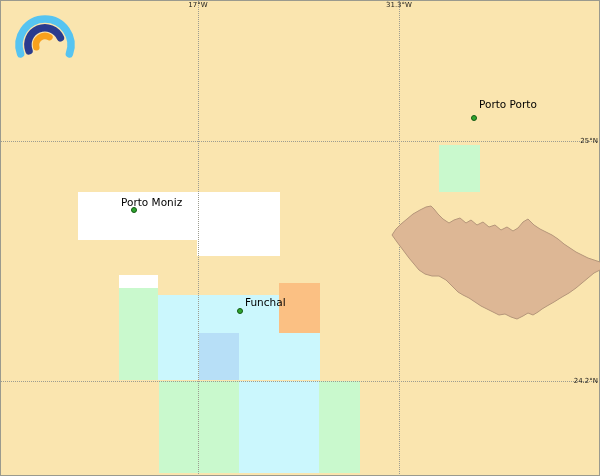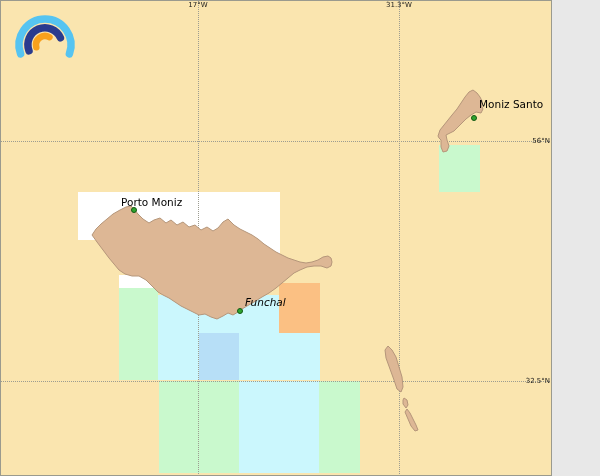--- a/index.html
+++ b/index.html
@@ -1,17 +1,17 @@
 <!DOCTYPE html>
 <html><head>
 <meta charset="utf-8">
 <style>
   html,body{margin:0;padding:0;background:#e8e8e8;font-family:"DejaVu Sans",sans-serif;}
-  #stage{position:relative;width:552px;height:476px;overflow:hidden;
-         box-shadow:inset 0 0 0 1px #9a9a8e;}
+  #stage{position:relative;width:600px;height:476px;overflow:hidden;
+         box-shadow:inset 0 0 0 1px #9a9a8e;text-align:center;}
   .tile{position:absolute;}
   .vline{position:absolute;top:0;bottom:0;width:0;border-left:1px dotted #9c9c91;}
   .hline{position:absolute;left:0;right:0;height:0;border-top:1px dotted #9c9c91;}
   .grid-label{position:absolute;font-size:7px;line-height:8px;color:#1a1a1a;white-space:nowrap;}
   .islands-svg,.logo-svg{position:absolute;pointer-events:none;}
   .place{position:absolute;left:0;top:0;width:0;height:0;}
   .place-dot{position:absolute;width:4px;height:4px;border-radius:50%;}
   .place-label{position:absolute;font-size:10.5px;line-height:12px;color:#000;white-space:nowrap;}
   .z-tiles{z-index:1}.z-grid{z-index:2}.z-isl{z-index:3}.z-lab{z-index:4}.z-logo{z-index:5}
 </style>
@@ -28,40 +28,40 @@
     <div class="tile z-tiles" style="left: 199px; top: 333px; width: 40px; height: 47px; background: rgb(183, 223, 247);"></div>
     <div class="tile z-tiles" style="left: 159px; top: 381px; width: 80px; height: 92px; background: rgb(201, 249, 205);"></div>
     <div class="tile z-tiles" style="left: 239px; top: 381px; width: 80px; height: 92px; background: rgb(203, 247, 253);"></div>
     <div class="tile z-tiles" style="left: 319px; top: 381px; width: 41px; height: 92px; background: rgb(201, 249, 205);"></div>
     <div class="tile z-tiles" style="left: 439px; top: 145px; width: 41px; height: 47px; background: rgb(201, 249, 205);"></div>
     <div class="vline z-grid" style="left: 198px; border-left-color: rgb(156, 156, 145);"></div>
     <div class="grid-label z-lab" style="left: 198px; top: 1px; transform: translateX(-50%); color: rgb(26, 26, 26);">17°W</div>
     <div class="vline z-grid" style="left: 399px; border-left-color: rgb(156, 156, 145);"></div>
     <div class="grid-label z-lab" style="left: 399px; top: 1px; transform: translateX(-50%); color: rgb(26, 26, 26);">31.3°W</div>
     <div class="hline z-grid" style="top: 141px; border-top-color: rgb(156, 156, 145);"></div>
-    <div class="grid-label z-lab" style="right: 2px; top: 137px; color: rgb(26, 26, 26);">56°N</div>
+    <div class="grid-label z-lab" style="right: 2px; top: 137px; color: rgb(26, 26, 26);">25°N</div>
     <div class="hline z-grid" style="top: 381px; border-top-color: rgb(156, 156, 145);"></div>
-    <div class="grid-label z-lab" style="right: 2px; top: 377px; color: rgb(26, 26, 26);">32.5°N</div>
+    <div class="grid-label z-lab" style="right: 2px; top: 377px; color: rgb(26, 26, 26);">24.2°N</div>
     <svg width="600" height="476" viewBox="0 0 600 476" class="islands-svg z-isl">
       <polygon points="92,235 96,229 101,224 107,219 113,214 120,210 126,207 131,206 134,209 138,214 143,219 149,223 154,220 160,218 166,223 171,220 177,225 183,222 189,227 195,225 201,230 207,227 213,231 218,228 223,222 228,219 234,225 240,229 246,232 252,235 258,239 264,244 270,248 276,252 282,255 288,258 294,260 300,262 306,263 312,262 318,260 323,257 328,256 331,258 332,262 331,266 327,268 321,266 314,266 307,267 300,270 294,273 288,278 282,283 276,288 269,293 262,297 254,302 247,306 242,309 238,312 233,315 228,313 223,316 217,319 211,317 205,314 199,315 193,312 187,309 181,306 175,302 169,298 163,295 158,292 152,286 146,280 139,276 132,276 125,274 119,270 114,264 109,258 103,250 97,242" fill="#DDB795" stroke="#B5967A" stroke-width="1" stroke-linejoin="round"></polygon>
       <polygon points="438,136 440,130 444,125 448,120 452,115 457,109 461,103 465,97 469,92 473,90 477,93 480,97 482,101 481,105 483,109 481,113 476,112 471,115 466,119 462,123 458,127 454,131 450,133 446,135 447,140 449,146 447,151 443,152 441,147 441,140 439,138" fill="#DDB795" stroke="#B5967A" stroke-width="1" stroke-linejoin="round"></polygon>
       <polygon points="388,346 392,350 396,357 399,367 402,377 403,387 401,392 397,389 394,380 390,369 386,358 385,350" fill="#DDB795" stroke="#B5967A" stroke-width="1" stroke-linejoin="round"></polygon>
       <polygon points="404,398 407,400 408,405 406,408 403,404 403,400" fill="#DDB795" stroke="#B5967A" stroke-width="1" stroke-linejoin="round"></polygon>
       <polygon points="407,409 410,413 413,419 416,425 418,430 415,431 411,426 408,419 405,412" fill="#DDB795" stroke="#B5967A" stroke-width="1" stroke-linejoin="round"></polygon>
     </svg>
     <div class="place z-lab">
       <div class="place-dot" style="left: 131px; top: 207px; background: rgb(47, 165, 47); border: 1px solid rgb(19, 88, 19);"></div>
       <div class="place-label" style="left: 121px; top: 196px;">Porto Moniz</div>
     </div>
     <div class="place z-lab">
       <div class="place-dot" style="left: 237px; top: 308px; background: rgb(47, 165, 47); border: 1px solid rgb(19, 88, 19);"></div>
-      <div class="place-label" style="left: 245px; top: 296px; font-style: italic;">Funchal</div>
+      <div class="place-label" style="left: 245px; top: 296px;">Funchal</div>
     </div>
     <div class="place z-lab">
       <div class="place-dot" style="left: 471px; top: 115px; background: rgb(47, 165, 47); border: 1px solid rgb(19, 88, 19);"></div>
-      <div class="place-label" style="left: 479px; top: 98px;">Moniz Santo</div>
+      <div class="place-label" style="left: 479px; top: 98px;">Porto Porto</div>
     </div>
     <svg width="76" height="56" viewBox="0 0 76 56" class="logo-svg z-logo" style="left: 6px; top: 8px;">
       <path d="M 14.6,45.9 A 26,26 0 1 1 63.4,45.9" fill="none" stroke="#56C4F1" stroke-width="7.5" stroke-linecap="round"></path>
       <path d="M 23,42.8 A 17,17 0 0 1 54.4,29.8" fill="none" stroke="#2A3B8E" stroke-width="7.5" stroke-linecap="round"></path>
       <path d="M 30.3,39.3 A 9,9 0 0 1 43.5,29.2" fill="none" stroke="#F9A11C" stroke-width="6.5" stroke-linecap="round"></path>
     </svg>
   </div>
 
 </body></html>

